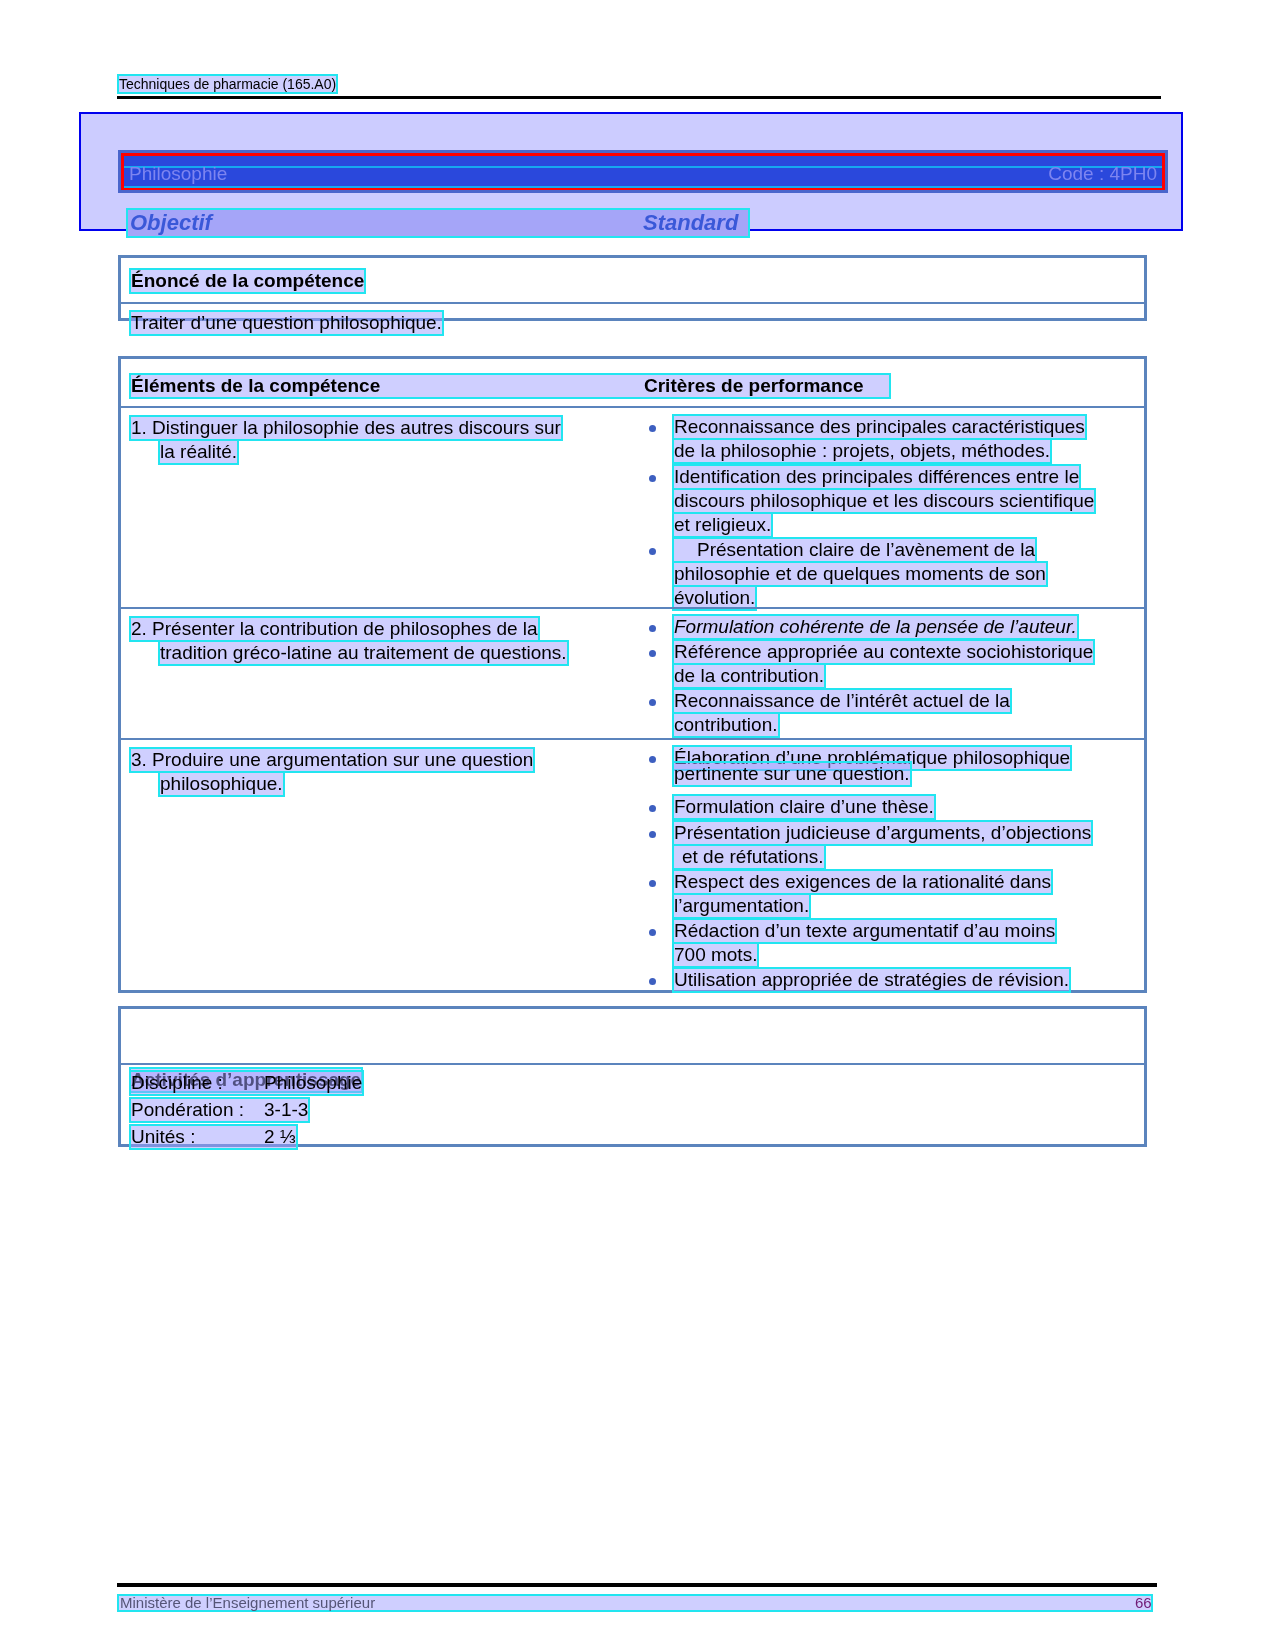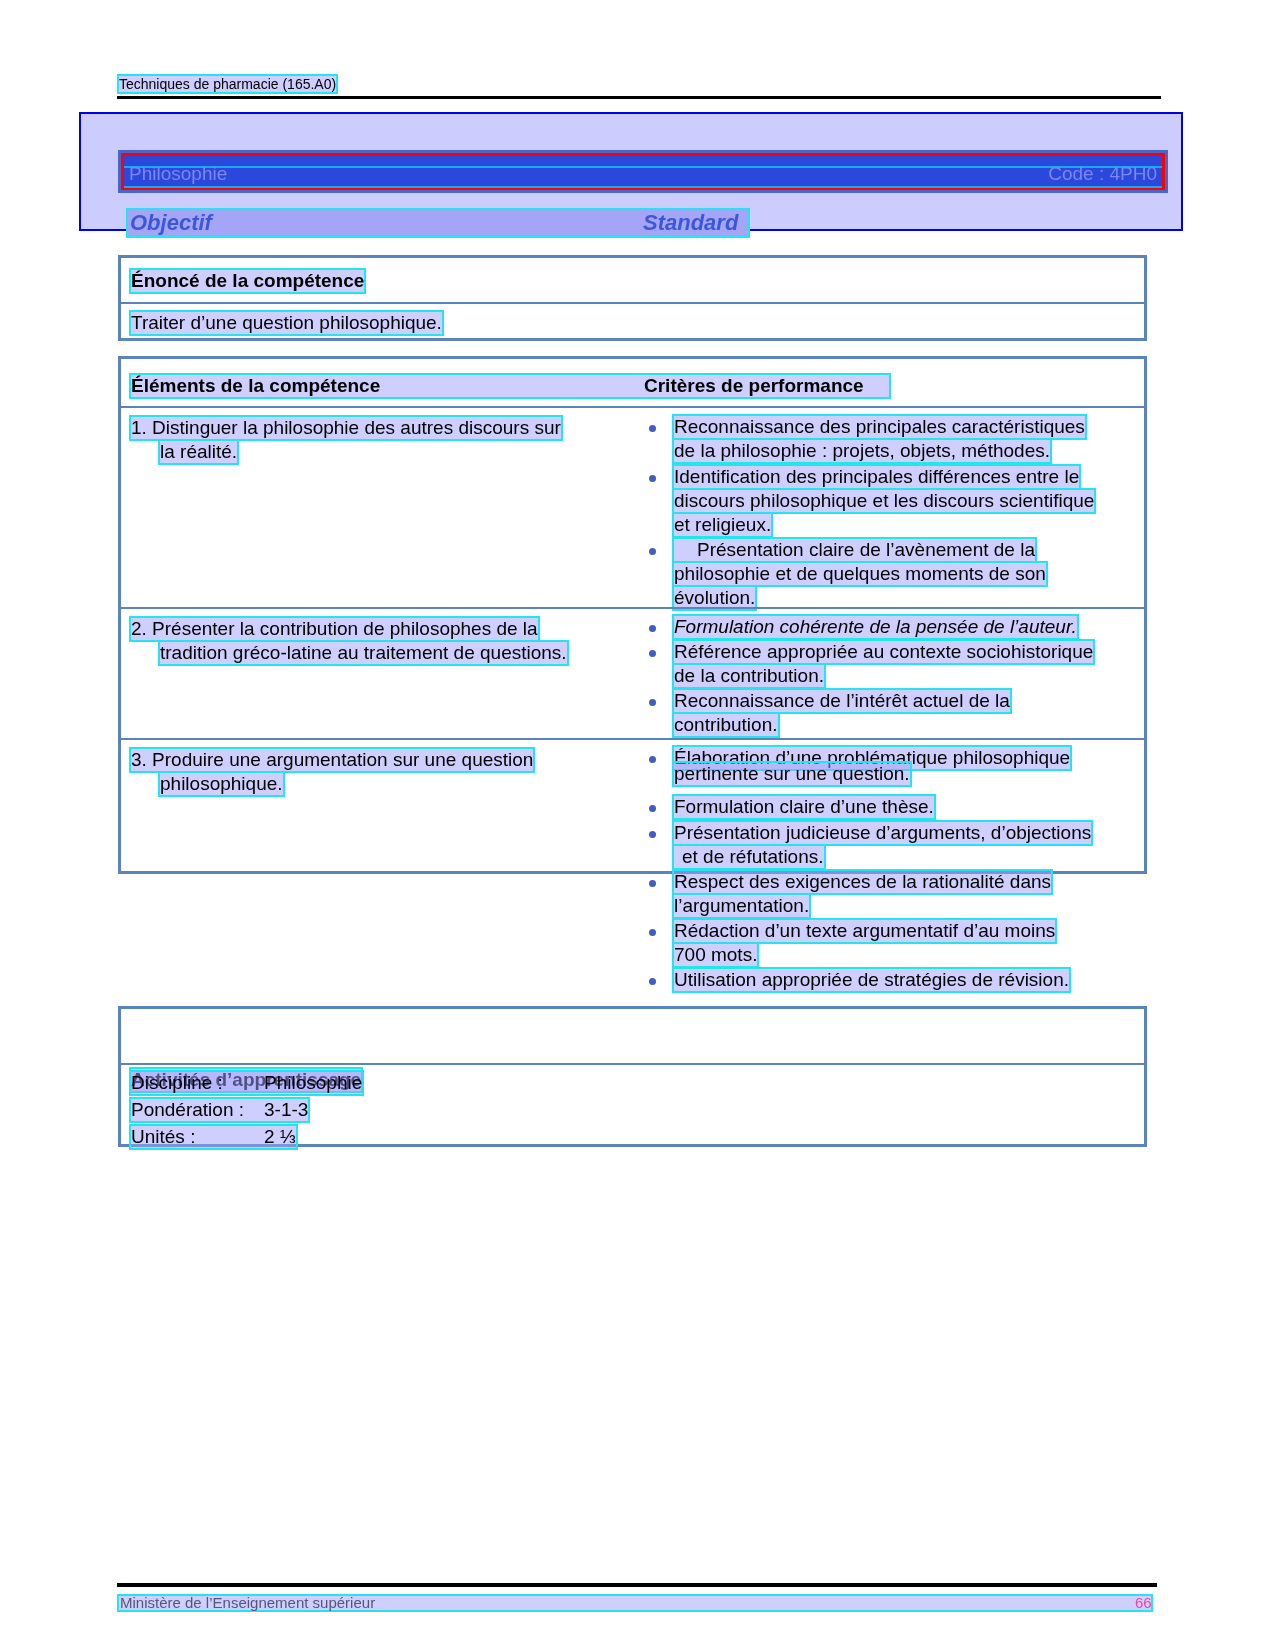--- a/index.html
+++ b/index.html
@@ -27,21 +27,21 @@
 
   .box { position: absolute; left: 118px; width: 1029px; border: 3px solid #5b84bd; box-sizing: border-box; background: #fff; }
   .divider { position: absolute; left: 0; right: 0; height: 2px; background: #5b84bd; }
   .bold-h { font-weight: bold; font-size: 19px; line-height: 22px; position: absolute; }
   .txt { font-size: 19px; line-height: 22px; position: absolute; white-space: nowrap; }
 
   .bullet { position: absolute; width: 7px; height: 7px; border-radius: 50%; background: #3d5fc0; }
 
   #footer-rule { left: 117px; top: 1583px; width: 1040px; height: 4px; background: #000; }
   #footer-left { left: 120px; top: 1594px; font-size: 15px; color: #555577; }
-  #footer-right { left: 1135px; top: 1594px; font-size: 15px; color: #ec4899; }
+  #footer-right { left: 1135px; top: 1594px; font-size: 15px; color: #701a75; }
 </style>
 </head>
 <body>
 
 <div id="running-header" class="abs hl">Techniques de pharmacie (165.A0)</div>
 <div id="header-rule" class="abs"></div>
 
 <div id="overlay-box" class="abs"></div>
 <div id="title-bar" class="abs">
   <div id="title-bar-inner">
@@ -49,27 +49,27 @@
     <div class="line" style="top:30px;"></div>
     <span id="course-name">Philosophie</span>
     <span id="course-code"><span>Code :</span> <span>4PH0</span></span>
   </div>
 </div>
 <div id="obj-std" class="abs">
   <span id="objectif-label">Objectif</span>
   <span id="standard-label">Standard</span>
 </div>
 
-<div class="box" style="top:255px; height:86px;">
+<div class="box" style="top:255px; height:66px;">
   <span class="bold-h hl" style="left:10px; top:12px;">Énoncé de la compétence</span>
   <div class="divider" style="top:44px;"></div>
   <span class="txt hl" style="left:10px; top:54px;">Traiter d’une question philosophique.</span>
 </div>
 
-<div class="box" style="top:356px; height:518px;">
+<div class="box" style="top:356px; height:637px;">
   <div class="hl" style="position:absolute; left:10px; top:16px; width:758px; height:22px;">
     <span class="bold-h" style="left:0; top:0;">Éléments de la compétence</span>
     <span class="bold-h" style="left:513px; top:0;">Critères de performance</span>
   </div>
   <div class="divider" style="top:47px;"></div>
 
   <div>
     <span class="txt hl" style="left:10px; top:58px;">1.  Distinguer la philosophie des autres discours sur</span>
     <span class="txt hl" style="left:39px; top:82px;">la réalité.</span>
 

